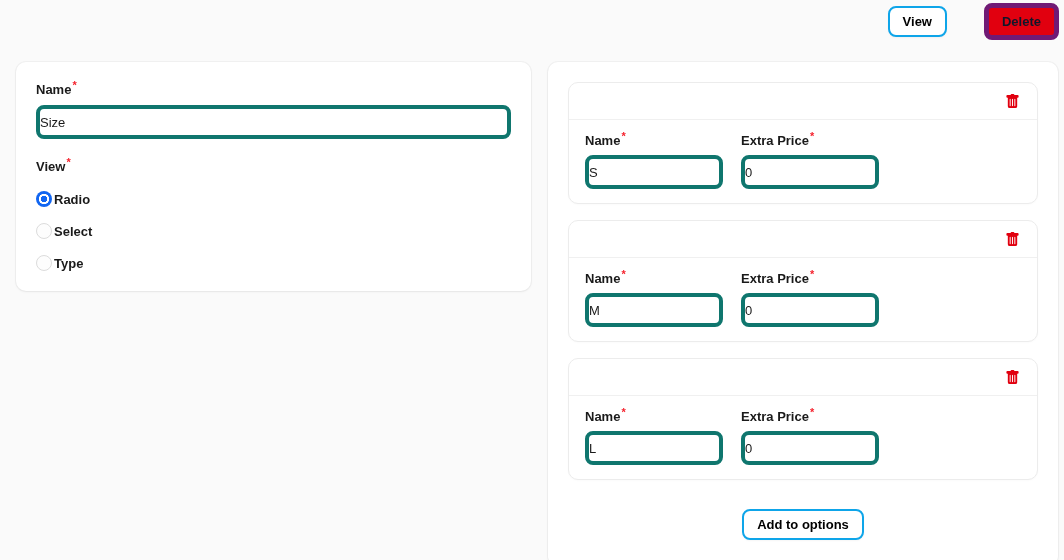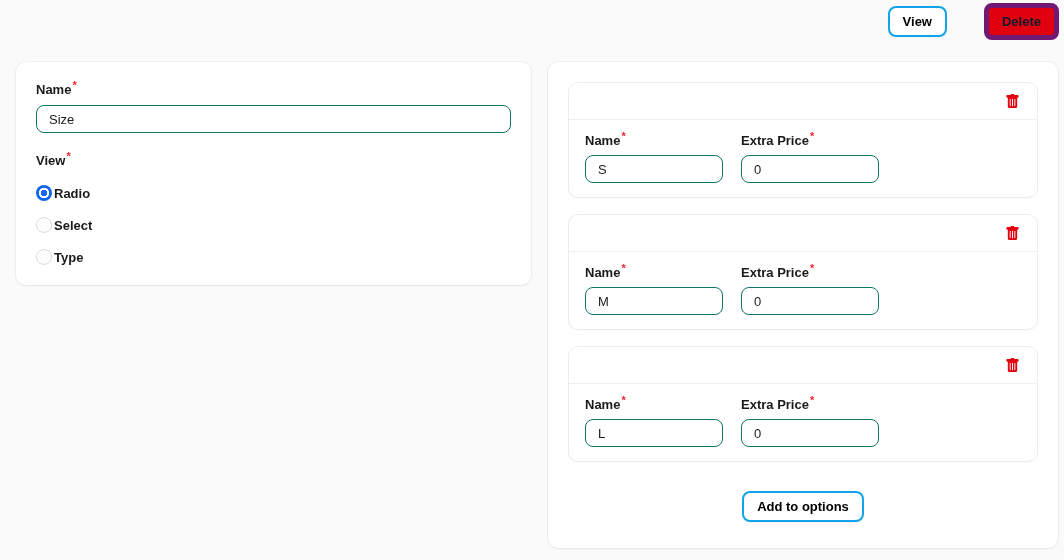--- a/index.html
+++ b/index.html
@@ -76,25 +76,25 @@
   .req {
     color: #f5222d;
     font-size: 11px;
     vertical-align: super;
     line-height: 0;
     margin-left: 1px;
   }
   .text-input {
     display: block;
     width: 100%;
-    height: 28px;
-    border: 1px solid #0f766e;
+    height: 34px;
+    border: 4px solid #0f766e;
     border-radius: 8px;
     background: #ffffff;
-    padding: 0 12px;
+    padding: 0 0;
     font-family: "Liberation Sans", sans-serif;
     font-size: 13px;
     color: #1a1a1a;
     outline: none;
   }
 
   .type-group { margin-top: 20px; }
   .radio-item {
     display: flex;
     align-items: center;

